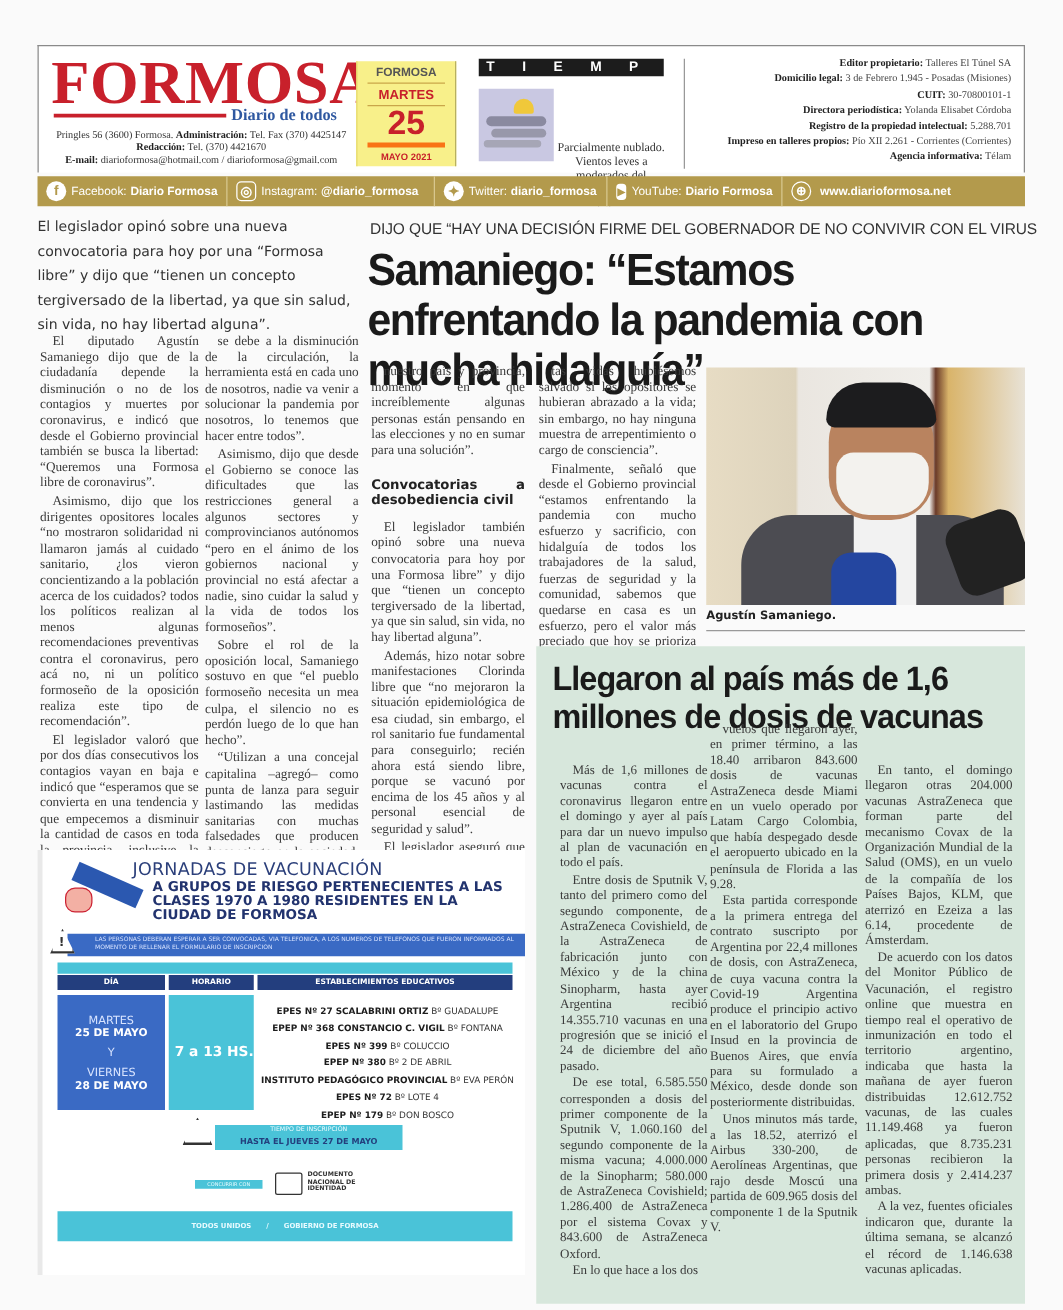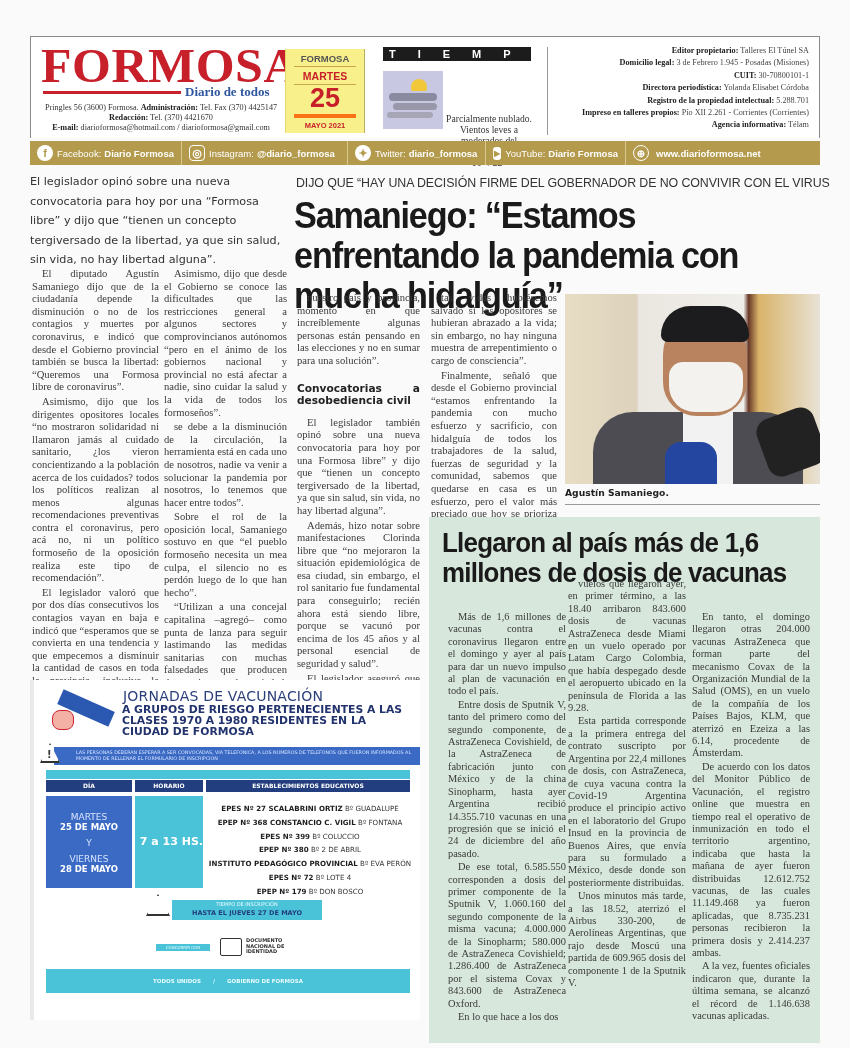--- a/index.html
+++ b/index.html
@@ -76,21 +76,21 @@
   .vcol p { text-indent: 10px; margin-bottom: 1px; }
   .vcol1 { left: 448px; top: 611px; width: 118px; }
   .vcol2 { left: 568px; top: 578px; width: 118px; }
   .vcol3 { left: 692px; top: 611px; width: 118px; }
 
   
   .ad { position: absolute; left: 30px; top: 680px; width: 390px; height: 340px; background: #fff; border-left: 4px solid #e9e9e9; font-family: "DejaVu Sans", sans-serif; }
   .ad-illus { position: absolute; left: 18px; top: 6px; width: 58px; height: 46px; }
   .ad-illus .bar1 { position: absolute; left: 6px; top: 14px; width: 56px; height: 16px; background: #2b58b0; transform: rotate(24deg); }
   .ad-illus .hand { position: absolute; left: 0; top: 24px; width: 22px; height: 20px; background: #f3b0a4; border: 1.5px solid #c23; border-radius: 8px; }
-  .ad-title1 { position: absolute; left: 89px; top: 8px; font-size: 14px; color: #2b3f7a; letter-spacing: 0.2px; }
+  .ad-title1 { position: absolute; left: 72px; top: 8px; font-size: 14px; color: #2b3f7a; letter-spacing: 0.2px; }
   .ad-title2 { position: absolute; left: 88px; top: 24px; font-weight: bold; font-size: 10.8px; line-height: 11px; color: #22336e; width: 290px; }
   .ad-warning { position: absolute; left: 20px; top: 67px; width: 366px; height: 18px; background: #3a6ac4; color: #d6e2ff; font-size: 4.8px; line-height: 6px; padding: 3px 0 0 22px; }
   .ad-warning-icon { position: absolute; left: 6px; top: 63px; width: 20px; height: 20px; background: #fff; border: 2px solid #333; transform: rotate(0deg); clip-path: polygon(50% 0, 100% 100%, 0 100%); }
   .ad-warning-mark { position: absolute; left: 13px; top: 69px; font-size: 10px; font-weight: bold; color: #333; }
   .ad-estab { position: absolute; left: 12px; top: 90px; width: 364px; height: 9px; background: #4ac3d8; color: #e8fbff; font-size: 5px; line-height: 9px; padding-left: 4px; }
   .ad-table-head { position: absolute; left: 12px; top: 100px; width: 364px; height: 12px; display: flex; gap: 2px; }
   .ad-th { background: #233e7e; color: #fff; font-size: 6px; font-weight: bold; text-align: center; line-height: 12px; }
   .ad-td-day { position: absolute; left: 12px; top: 116px; width: 86px; height: 92px; background: #3a6ac4; color: #d8e4ff; text-align: center; font-size: 9px; line-height: 10px; padding-top: 16px; }
   .ad-td-day b { color: #fff; font-size: 8.5px; }
   .ad-td-time { position: absolute; left: 101px; top: 116px; width: 68px; height: 92px; background: #4ac3d8; color: #fff; font-weight: bold; text-align: right; font-size: 11px; line-height: 92px; }
@@ -189,22 +189,22 @@
 <div class="lead">El legislador opinó sobre una nueva convocatoria para hoy por una “Formosa libre” y dijo que “tienen un concepto tergiversado de la libertad, ya que sin salud, sin vida, no hay libertad alguna”.</div>
 <div class="kicker">DIJO QUE “HAY UNA DECISIÓN FIRME DEL GOBERNADOR DE NO CONVIVIR CON EL VIRUS</div>
 <div class="headline">Samaniego: “Estamos enfrentando la pandemia con mucha hidalguía”</div>
 
 <div class="col col1">
     <p>El diputado Agustín Samaniego dijo que de la ciudadanía depende la disminución o no de los contagios y muertes por coronavirus, e indicó que desde el Gobierno provincial también se busca la libertad: “Queremos una Formosa libre de coronavirus”.</p>
     <p>Asimismo, dijo que los dirigentes opositores locales “no mostraron solidaridad ni llamaron jamás al cuidado sanitario, ¿los vieron concientizando a la población acerca de los cuidados? todos los políticos realizan al menos algunas recomendaciones preventivas contra el coronavirus, pero acá no, ni un político formoseño de la oposición realiza este tipo de recomendación”.</p>
     <p>El legislador valoró que por dos días consecutivos los contagios vayan en baja e indicó que “esperamos que se convierta en una tendencia y que empecemos a disminuir la cantidad de casos en toda la provincia, inclusive la ciudad de Formosa que es la más afectada; ello</p>
   </div>
 <div class="col col2">
+    <p>se debe a la disminución de la circulación, la herramienta está en cada uno de nosotros, nadie va venir a solucionar la pandemia por nosotros, lo tenemos que hacer entre todos”.</p>
     <p>Asimismo, dijo que desde el Gobierno se conoce las dificultades que las restricciones general a algunos sectores y comprovincianos autónomos “pero en el ánimo de los gobiernos nacional y provincial no está afectar a nadie, sino cuidar la salud y la vida de todos los formoseños”.</p>
-    <p>se debe a la disminución de la circulación, la herramienta está en cada uno de nosotros, nadie va venir a solucionar la pandemia por nosotros, lo tenemos que hacer entre todos”.</p>
     <p>Sobre el rol de la oposición local, Samaniego sostuvo en que “el pueblo formoseño necesita un mea culpa, el silencio no es perdón luego de lo que han hecho”.</p>
     <p>“Utilizan a una concejal capitalina –agregó– como punta de lanza para seguir lastimando las medidas sanitarias con muchas falsedades que producen desconcierto en la sociedad, mientras estamos viviendo uno de los momentos más dramáticos de los últimos tiempos en</p>
   </div>
 <div class="col col3">
   <div>
       <p>nuestro país y provincia, momento en que increíblemente algunas personas están pensando en las elecciones y no en sumar para una solución”.</p>
     </div>
   <div class="subhead">Convocatorias a desobediencia civil</div>
   <div>
       <p>El legislador también opinó sobre una nueva convocatoria para hoy por una Formosa libre” y dijo que “tienen un concepto tergiversado de la libertad, ya que sin salud, sin vida, no hay libertad alguna”.</p>

